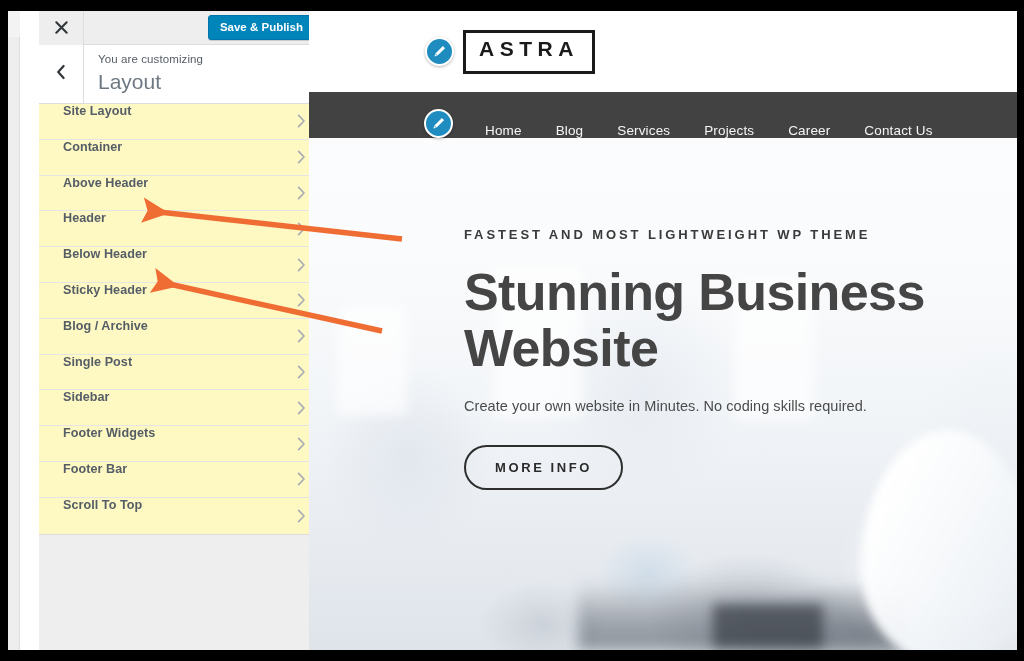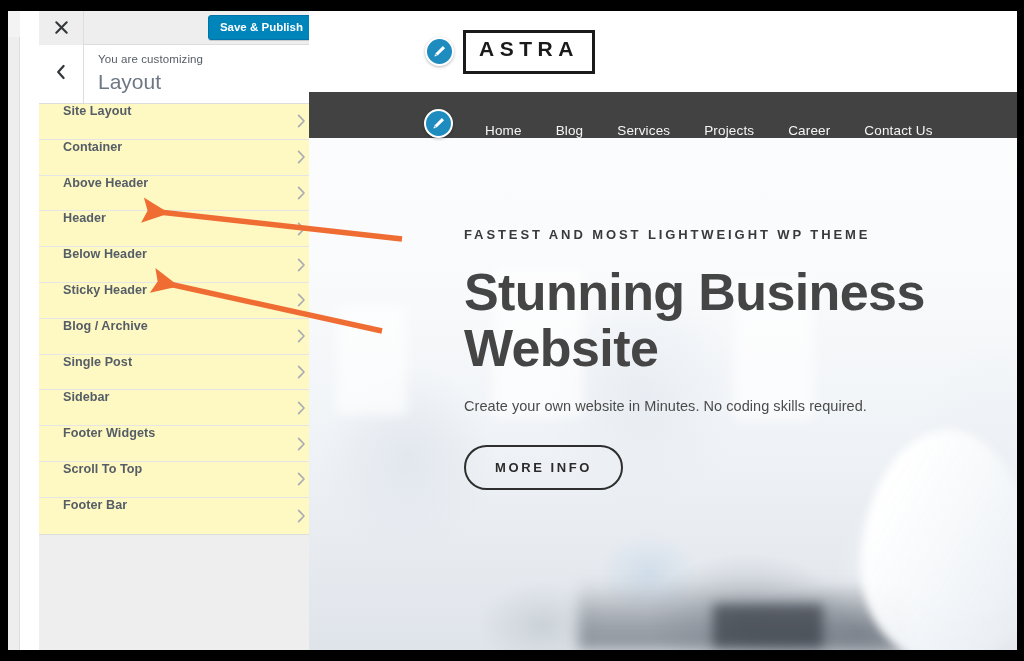--- a/index.html
+++ b/index.html
@@ -440,30 +440,30 @@
         <div class="section-row">
           <span class="label">Footer Widgets</span>
           <span class="chev">
             <svg width="9" height="14" viewBox="0 0 9 14">
                 <path d="M1.6 1.4 L7 7 L1.6 12.6" fill="none" stroke="#a9adb2" stroke-width="1.7" stroke-linecap="round" stroke-linejoin="round"></path>
               </svg>
           </span>
         </div>
 
         <div class="section-row">
+          <span class="label">Footer Bar</span>
+          <span class="chev">
+            <svg width="9" height="14" viewBox="0 0 9 14">
+                <path d="M1.6 1.4 L7 7 L1.6 12.6" fill="none" stroke="#a9adb2" stroke-width="1.7" stroke-linecap="round" stroke-linejoin="round"></path>
+              </svg>
+          </span>
+        </div>
+
+        <div class="section-row">
           <span class="label">Scroll To Top</span>
-          <span class="chev">
-            <svg width="9" height="14" viewBox="0 0 9 14">
-                <path d="M1.6 1.4 L7 7 L1.6 12.6" fill="none" stroke="#a9adb2" stroke-width="1.7" stroke-linecap="round" stroke-linejoin="round"></path>
-              </svg>
-          </span>
-        </div>
-
-        <div class="section-row">
-          <span class="label">Footer Bar</span>
           <span class="chev">
             <svg width="9" height="14" viewBox="0 0 9 14">
                 <path d="M1.6 1.4 L7 7 L1.6 12.6" fill="none" stroke="#a9adb2" stroke-width="1.7" stroke-linecap="round" stroke-linejoin="round"></path>
               </svg>
           </span>
         </div>
 
       </div>
 
       <div class="list-spacer"></div>

